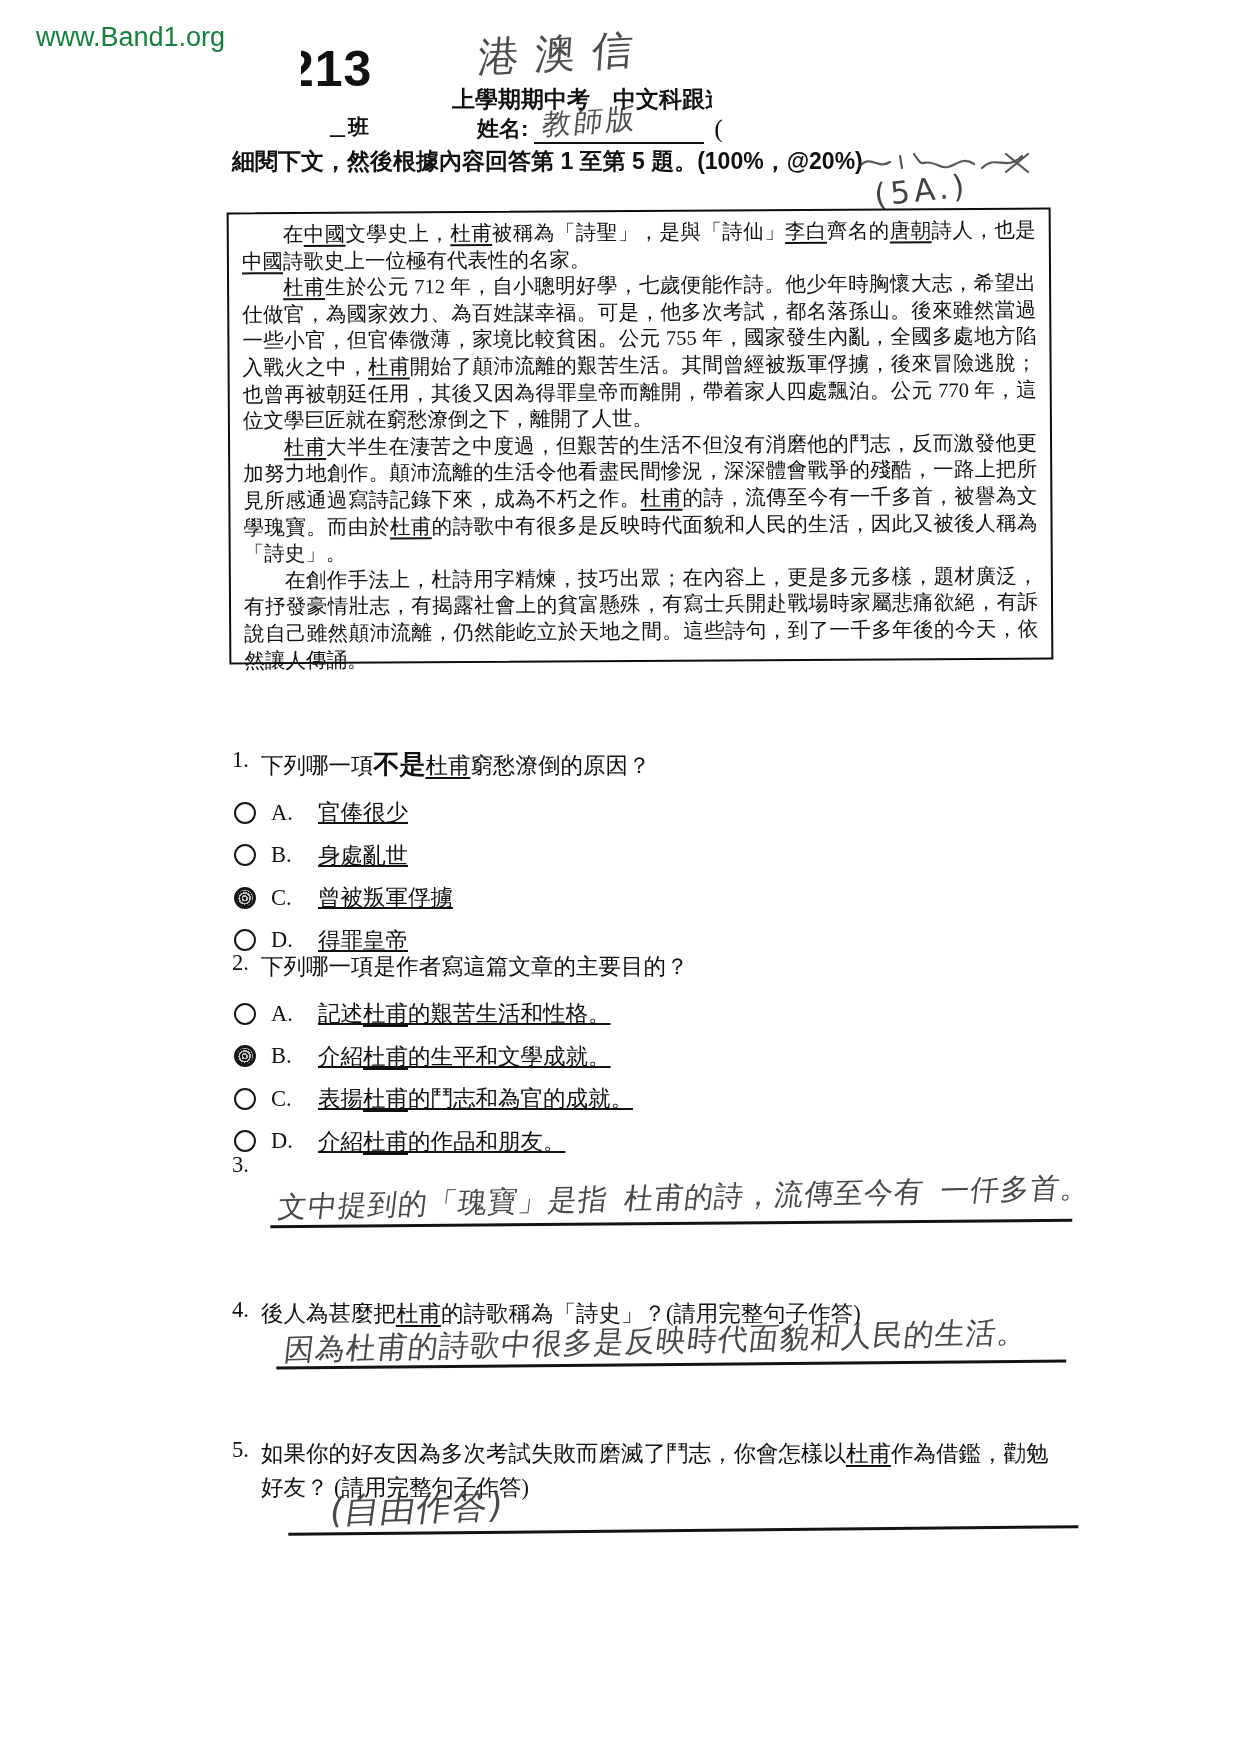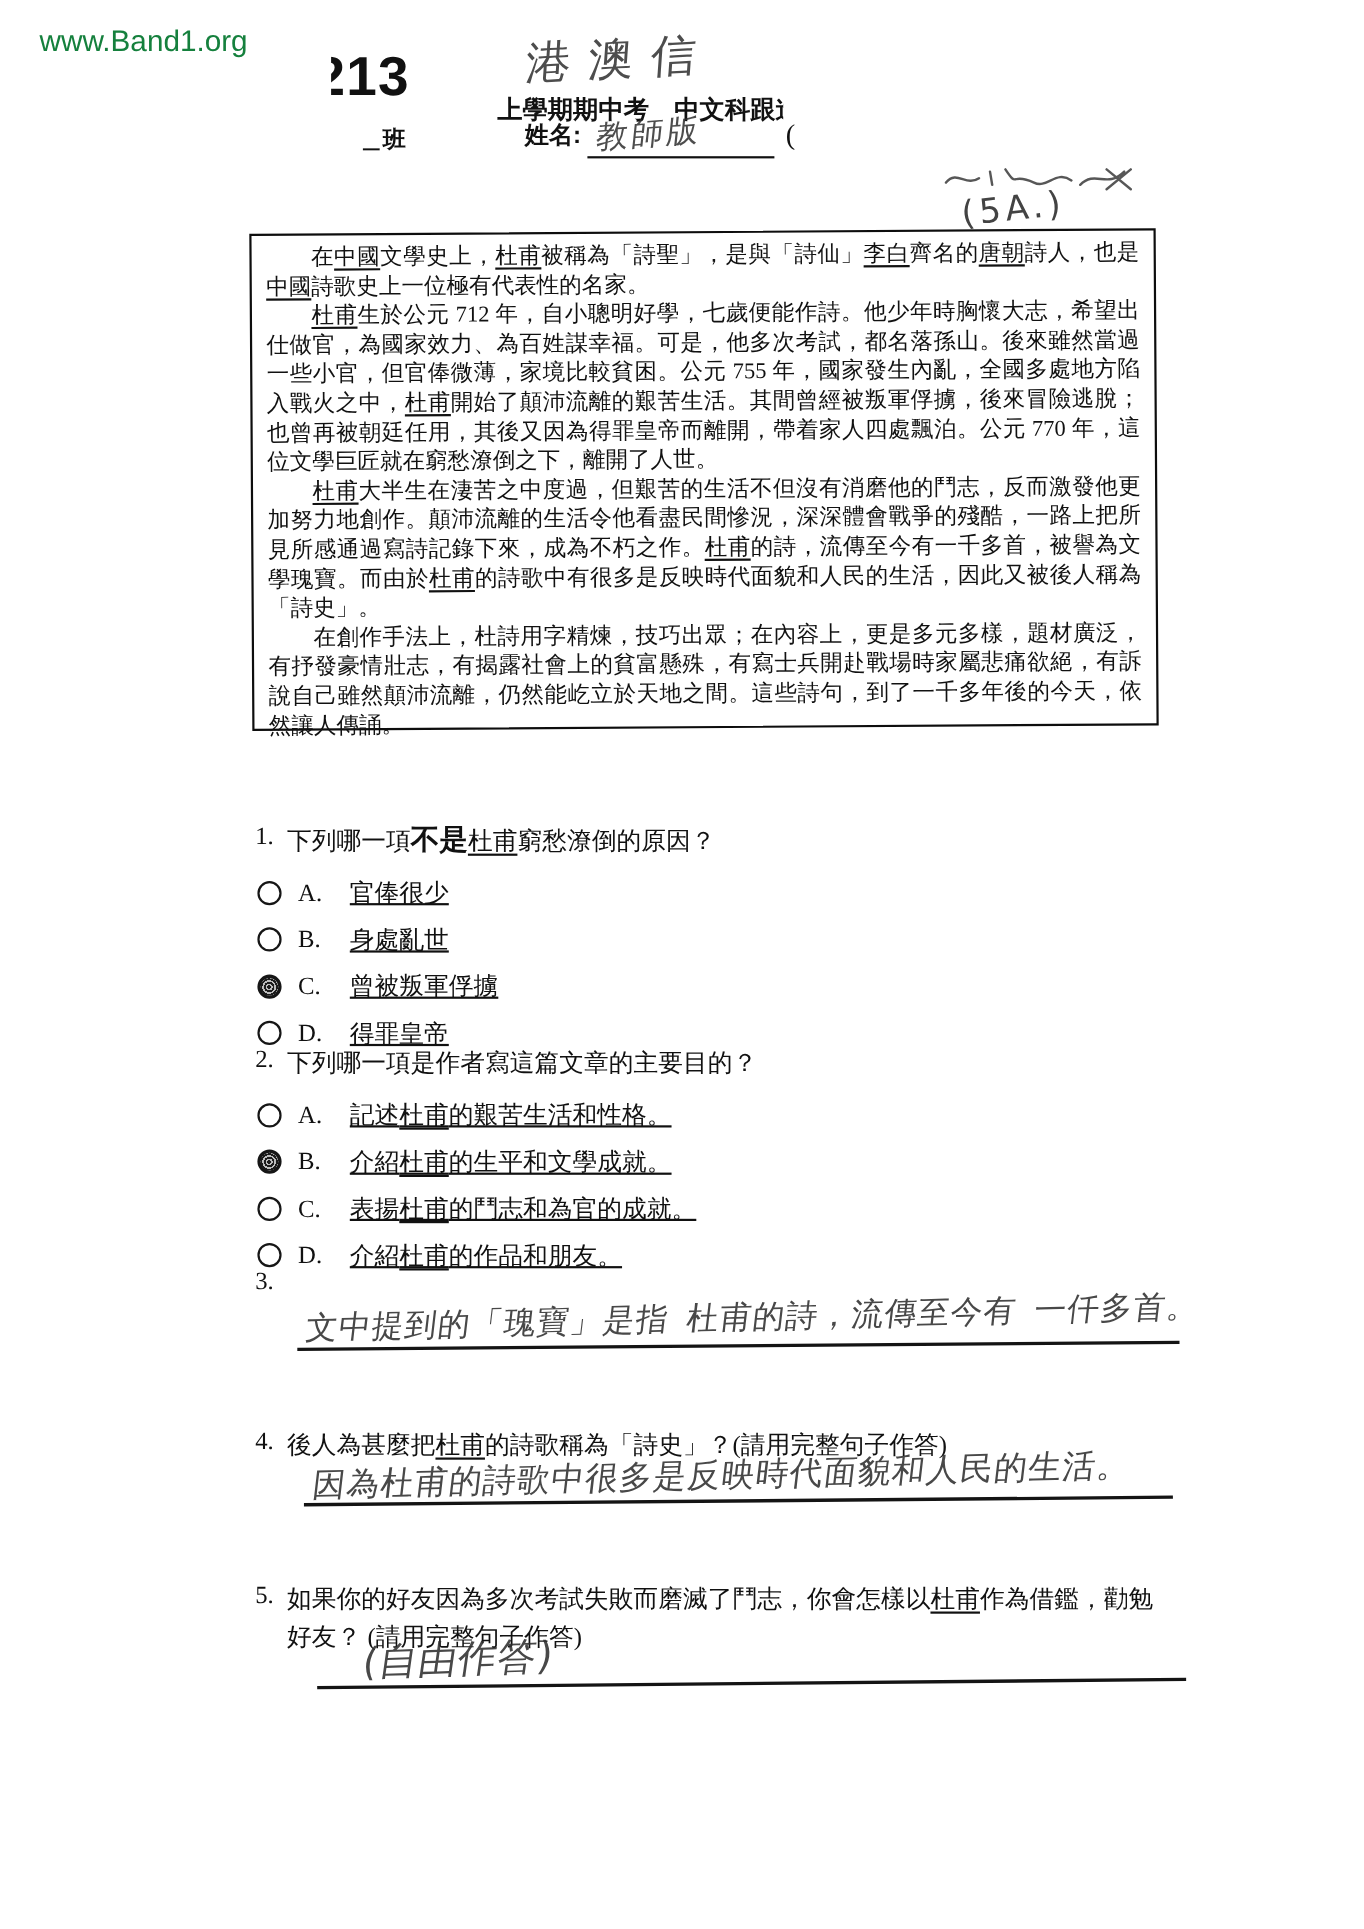--- a/index.html
+++ b/index.html
@@ -11,37 +11,37 @@
              font-size:27px;color:#15803d;}
   .pagecode-clip{left:301px;top:40px;width:80px;height:62px;overflow:hidden;}
   .pagecode{font-family:"Liberation Sans","DejaVu Sans",sans-serif;font-weight:700;
             font-size:50px;margin-left:-15px;letter-spacing:1px;}
   .hw{color:#2f2f2f;font-family:"DejaVu Sans",sans-serif;}
   .school-hw{left:478px;top:26px;font-size:41px;letter-spacing:16px;
              transform:rotate(-3deg) skewX(-7deg);opacity:.85;}
   .title-clip{left:452px;top:84px;width:260px;height:32px;overflow:hidden;white-space:nowrap;}
   .exam-title{font-family:"Liberation Sans","DejaVu Sans",sans-serif;font-weight:700;font-size:23px;}
   .class-label{left:327px;top:113px;font-family:"Liberation Sans",sans-serif;font-weight:700;font-size:21px;}
-  .name-row{left:477px;top:108px;display:flex;}
+  .name-row{left:477px;top:108px;display:flex;align-items:flex-end;}
   .name-label{font-family:"Liberation Sans",sans-serif;font-weight:700;font-size:22px;}
   .name-line{width:170px;border-bottom:2.5px solid #111;margin-left:6px;position:relative;height:34px;}
   .name-hw{position:absolute;left:8px;top:-6px;font-size:29px;transform:rotate(-4deg) skewX(-10deg);
            white-space:nowrap;letter-spacing:3px;opacity:.85;}
   .name-paren{font-size:26px;margin-left:10px;}
   .instruction{left:232px;top:146px;font-family:"Liberation Sans","DejaVu Sans",sans-serif;
                font-weight:700;font-size:23px;white-space:nowrap;}
   .grade-hw{left:874px;top:172px;font-size:31px;transform:rotate(-6deg);letter-spacing:4px;opacity:.9;}
   .scribble{left:856px;top:146px;}
 
   .passage-box{left:228px;top:210px;width:824px;height:452px;border:2px solid #0d0d0d;
                transform:rotate(-0.35deg);padding:7px 13px;box-sizing:border-box;
                font-size:20.5px;line-height:26.6px;text-align:justify;}
   .passage-box p{margin:0;text-indent:2em;}
   .pn{text-decoration:underline;text-underline-offset:4px;text-decoration-thickness:1.5px;}
-  .emph{font-family:Liberation Serif, serif;font-weight:700;font-size:26px;}
+  .emph{font-family:Liberation Sans, sans-serif;font-weight:700;font-size:26px;}
 
   .qblock{position:absolute;width:910px;}
   .qrow{display:flex;gap:12px;align-items:flex-start;}
   .qnum{font-size:22.5px;flex:0 0 auto;}
   .qtext{font-size:22.5px;line-height:34px;}
   .opts{margin-top:16px;margin-left:2px;}
   .opt{display:flex;align-items:center;gap:15px;height:27px;margin-bottom:15.5px;}
   .bubble{flex:0 0 auto;width:22px;height:22px;border:2px solid #161616;border-radius:50%;
           box-sizing:border-box;background:#fff;}
   .bubble.filled{border-width:3px;
@@ -73,20 +73,21 @@
   <div class="abs class-label">＿班</div>
 
   <div class="abs name-row">
     <span class="name-label">姓名:</span>
     <span class="name-line">
       <span class="hw name-hw">教師版</span>
     </span>
     <span class="name-paren">(</span>
   </div>
 
+  <div class="abs instruction">細閱下文，然後根據內容回答第 1 至第 5 題。(100%，@20%)</div>
 
   <svg class="abs scribble" width="190" height="34" viewBox="0 0 190 34">
     <path d="M4,20 C14,8 22,24 34,16 M44,10 L46,22 M58,8 C70,26 62,10 84,20 C96,26 104,8 118,18 M126,22 C140,8 150,26 166,10 M150,8 L172,26 M172,8 L150,26" fill="none" stroke="#3a3a3a" stroke-width="2.2" stroke-linecap="round" opacity="0.85"></path>
   </svg>
 
   <div class="abs hw grade-hw">(5A.)</div>
 
   <div class="abs passage-box">
       <p><span>在</span><span class="pn">中國</span><span>文學史上，</span><span class="pn">杜甫</span><span>被稱為「詩聖」，是與「詩仙」</span><span class="pn">李白</span><span>齊名的</span><span class="pn">唐朝</span><span>詩人，也是</span><span class="pn">中國</span><span>詩歌史上一位極有代表性的名家。</span></p>
       <p><span class="pn">杜甫</span><span>生於公元 712 年，自小聰明好學，七歲便能作詩。他少年時胸懷大志，希望出仕做官，為國家效力、為百姓謀幸福。可是，他多次考試，都名落孫山。後來雖然當過一些小官，但官俸微薄，家境比較貧困。公元 755 年，國家發生內亂，全國多處地方陷入戰火之中，</span><span class="pn">杜甫</span><span>開始了顛沛流離的艱苦生活。其間曾經被叛軍俘擄，後來冒險逃脫；也曾再被朝廷任用，其後又因為得罪皇帝而離開，帶着家人四處飄泊。公元 770 年，這位文學巨匠就在窮愁潦倒之下，離開了人世。</span></p>

